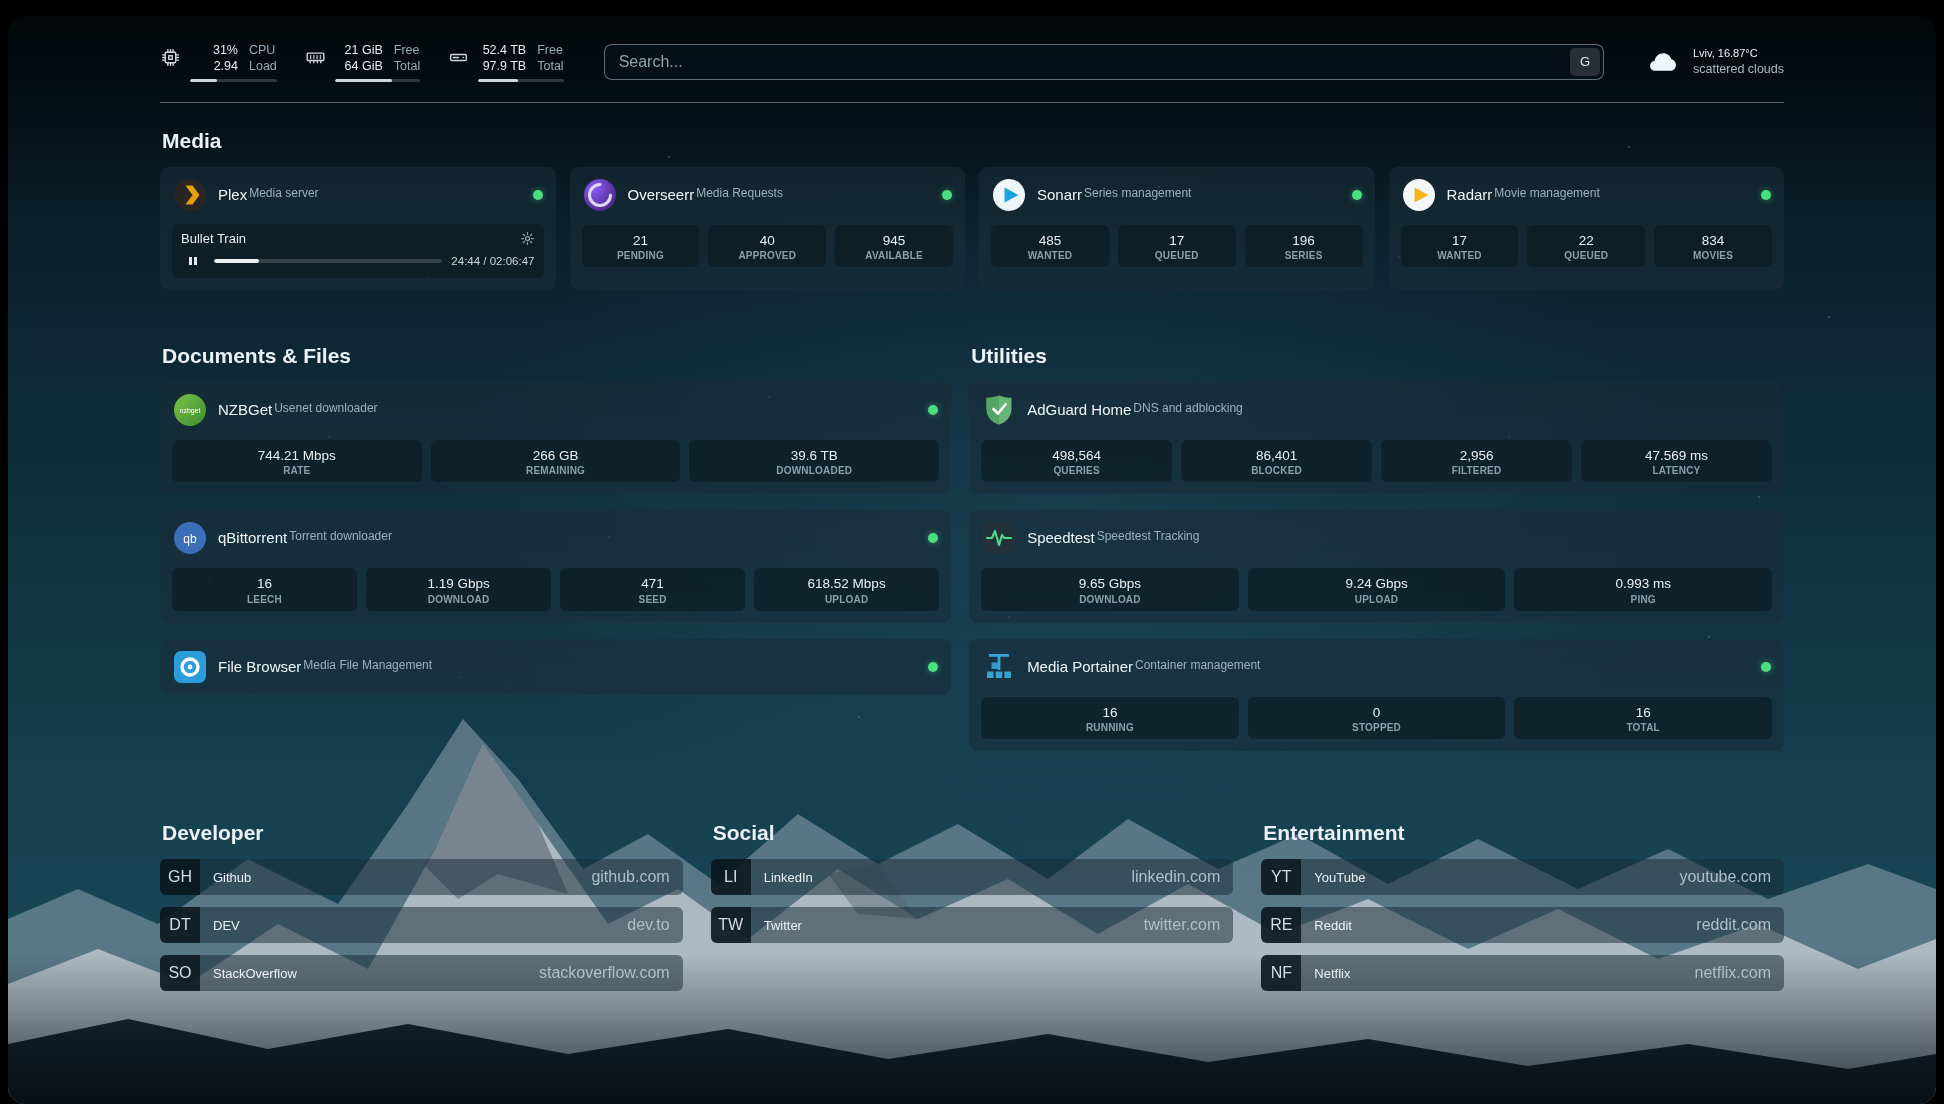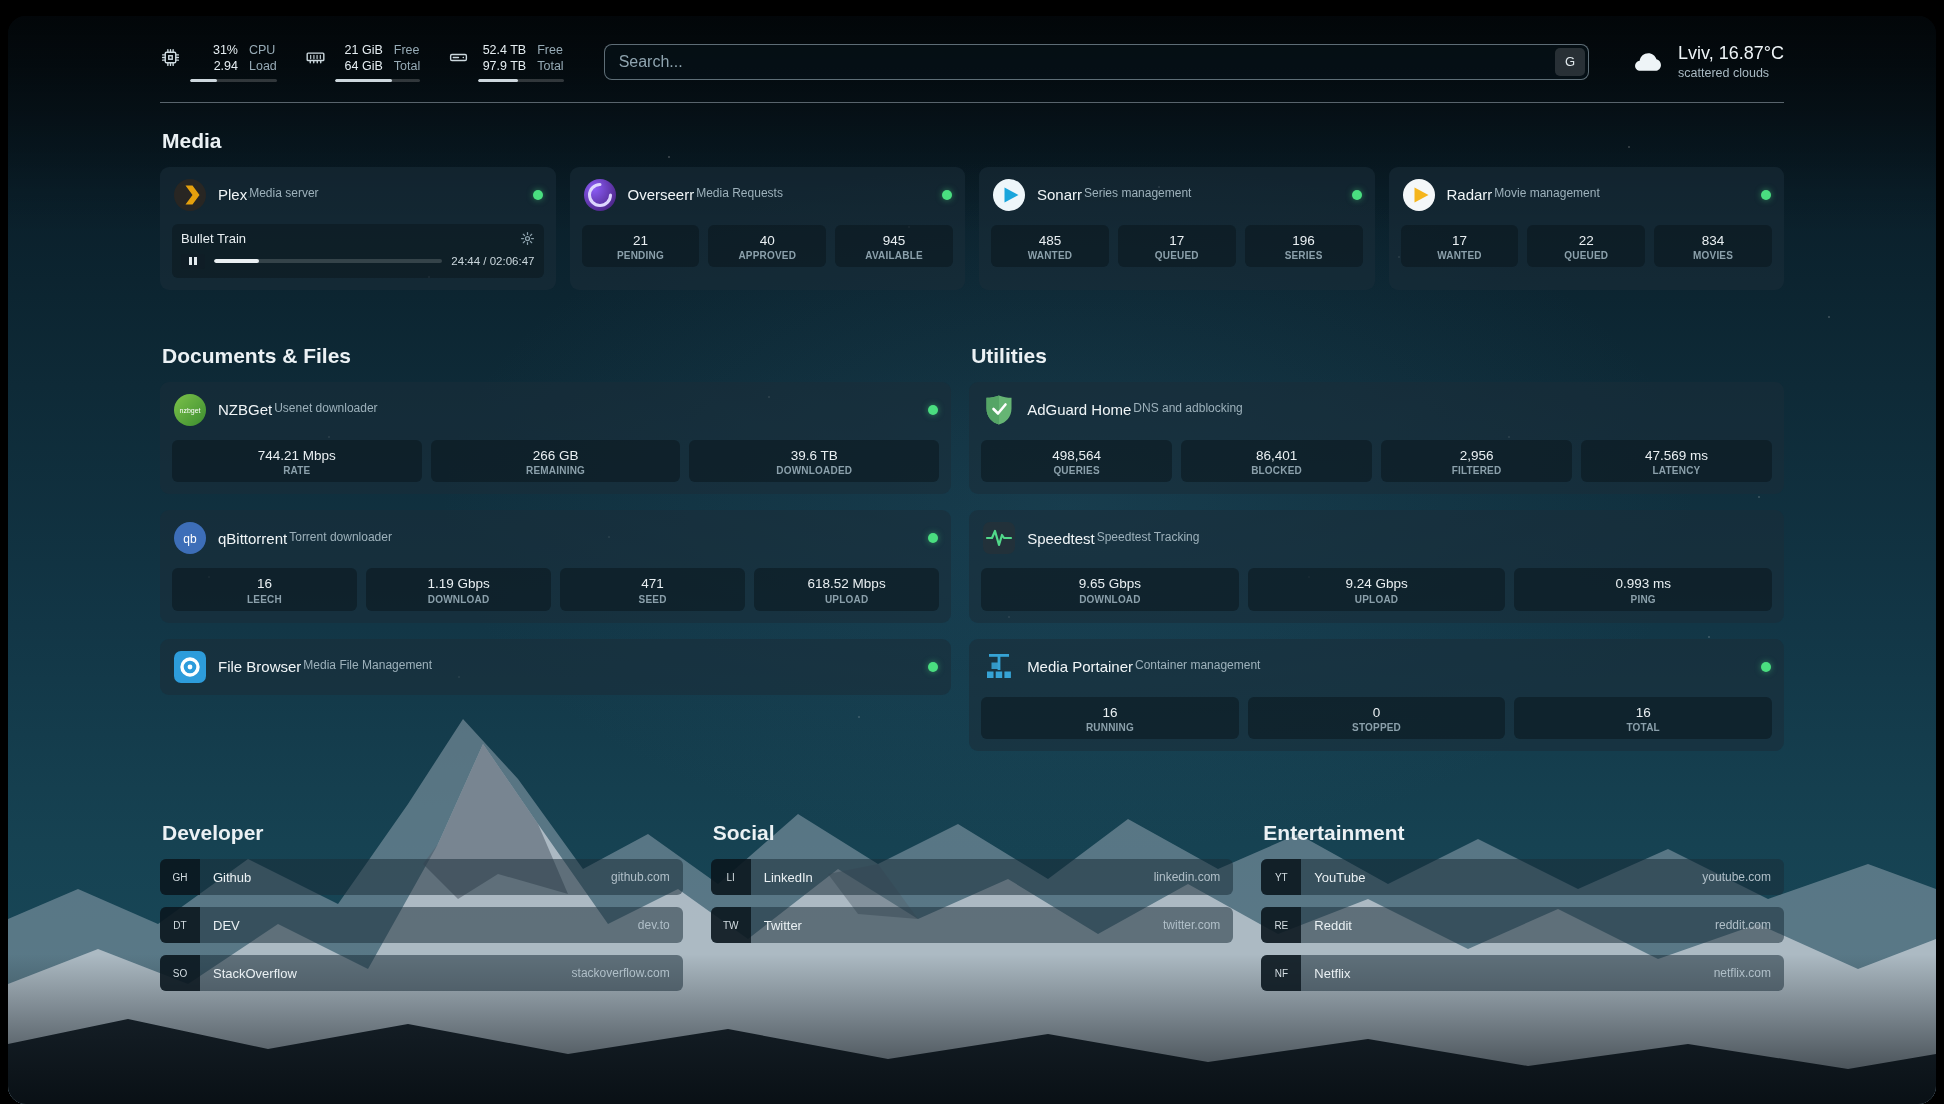--- a/index.html
+++ b/index.html
@@ -53,21 +53,21 @@
     border-radius:8px; color:#e6eef2; padding:0 46px 0 14px; font-size:16px; outline:none;
     font-family:"Liberation Sans","DejaVu Sans",sans-serif; }
   .search input::placeholder { color:#8fa4af; }
   .search-btn { position:absolute; right:4px; top:4px; width:30px; height:28px; border:none; border-radius:5px;
     background:rgba(255,255,255,0.14); color:#e2eaee; font-size:13px; cursor:pointer;
     font-family:"Liberation Sans","DejaVu Sans",sans-serif; }
 
   .weather { display:flex; align-items:center; gap:11px; }
   .weather-icon { width:38px; height:30px; color:#eef4f7; }
   .weather-icon svg { width:100%; height:100%; display:block; }
-  .weather-loc { font-size:18px; color:#eef4f7; line-height:1.3; }
+  .weather-loc { font-size:11px; color:#eef4f7; line-height:1.3; }
   .weather-cond { font-size:12.5px; color:#a9bac3; line-height:1.3; }
 
   
   .section-title { font-size:21px; font-weight:600; color:#ebf1f4; margin:0 0 14px 2px; }
   .section-media { margin-top:26px; }
   .media-grid { display:grid; grid-template-columns:repeat(4,1fr); gap:14px; }
   .columns { display:grid; grid-template-columns:1fr 1.03fr; gap:18px; margin-top:54px; }
   .col-cards { display:flex; flex-direction:column; gap:16px; }
 
   .card { background:rgba(25,45,56,0.58); border-radius:9px; }
@@ -98,23 +98,23 @@
   .pause-btn i { width:2.5px; height:8px; background:#e2eaee; display:block; }
   .plex-bar { flex:1; height:4px; background:rgba(255,255,255,0.16); border-radius:2px; overflow:hidden; }
   .plex-fill { height:100%; background:#eaf0f3; border-radius:2px; }
   .plex-time { font-size:11.5px; color:#cbd7dd; white-space:nowrap; }
 
   
   .bookmarks { margin-top:70px; display:grid; grid-template-columns:repeat(3,1fr); gap:28px; }
   .bookmark { display:flex; align-items:center; height:36px; background:rgba(25,45,56,0.52); border-radius:6px;
     overflow:hidden; margin-bottom:12px; cursor:pointer; }
   .bm-abbr { width:40px; align-self:stretch; background:rgba(9,20,27,0.8); display:flex; align-items:center;
-    justify-content:center; font-size:10px; color:#d4dde2; flex:0 0 40px; }
+    justify-content:center; font-size:16px; color:#d4dde2; flex:0 0 40px; }
   .bm-name { margin-left:13px; font-size:13px; color:#eaf0f3; }
-  .bm-url { margin-left:auto; margin-right:13px; font-size:12px; color:#b0bfc8; }
+  .bm-url { margin-left:auto; margin-right:13px; font-size:16px; color:#b0bfc8; }
 </style>
 </head>
 <body>
 
 <div class="screen">
   <div class="glow"></div>
   <div class="specks"></div>
 
   <svg class="mountains" viewBox="0 0 1928 420" preserveAspectRatio="none">
     <polygon fill="#8fa2af" opacity="0.55" points="0,420 0,235 70,205 150,240 240,175 330,220 400,120 455,35 510,95 575,185 640,150 710,200 790,130 870,180 950,140 1040,195 1120,135 1210,185 1290,150 1380,200 1470,155 1570,205 1660,165 1760,215 1860,180 1928,205 1928,420"></polygon>

